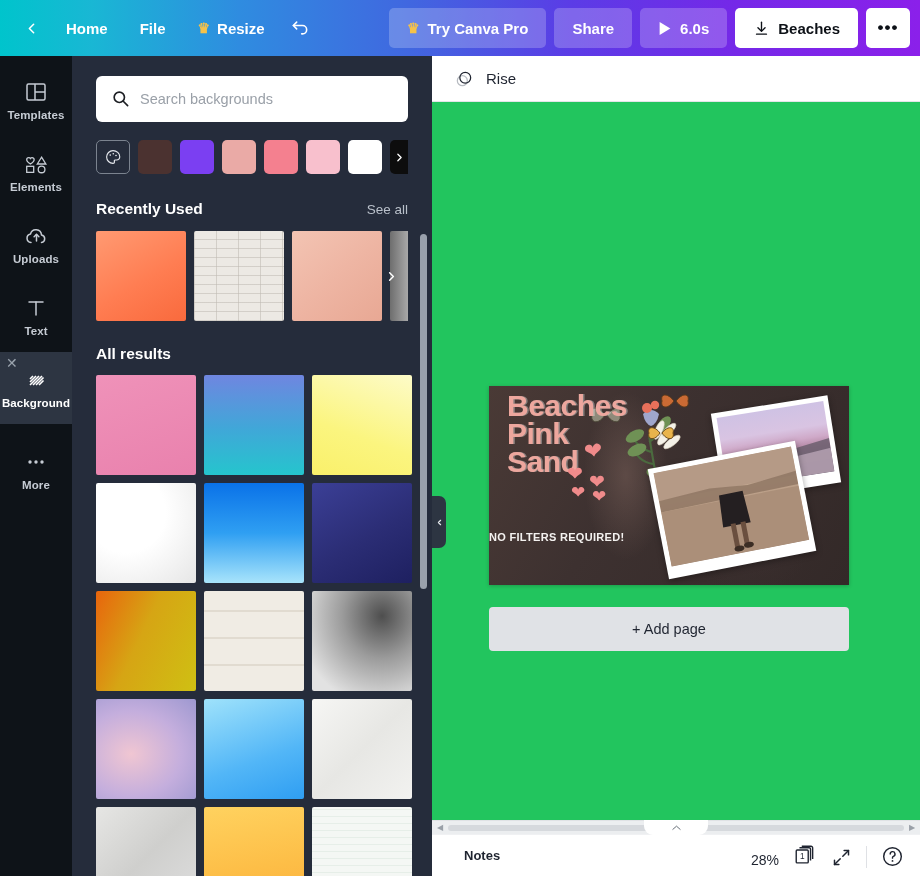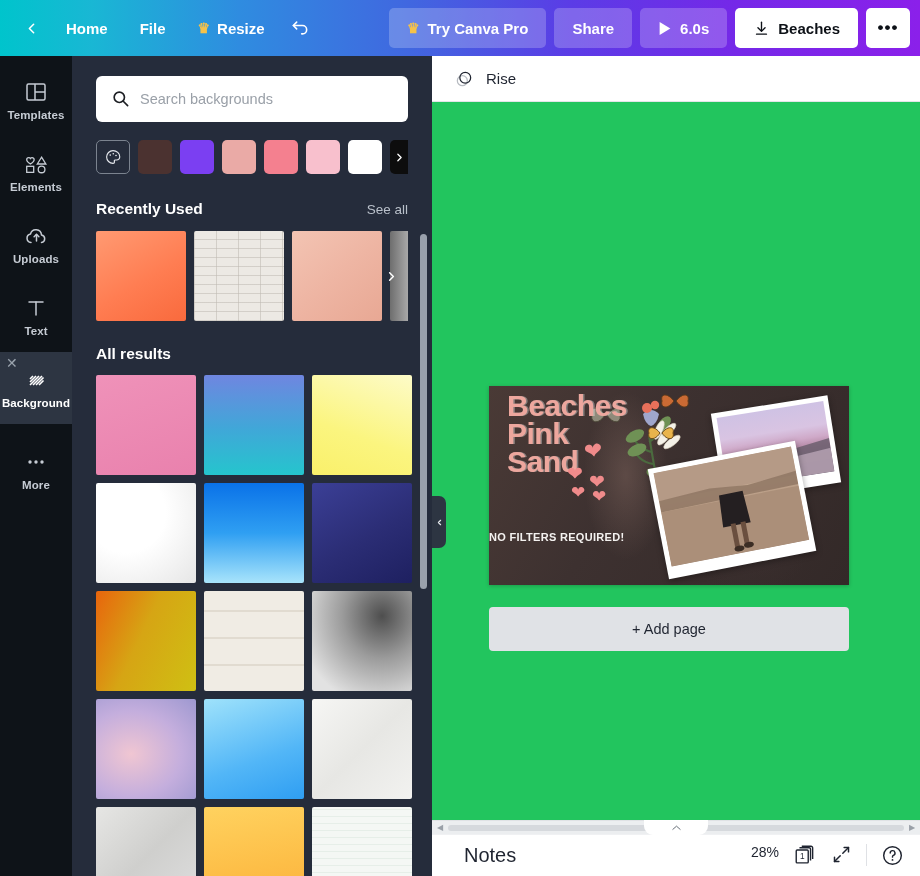--- a/index.html
+++ b/index.html
@@ -224,25 +224,26 @@
     border-radius: 0 0 9px 9px;
     display: flex; align-items: center; justify-content: center;
     color: #5a616b; font-size: 10px; cursor: pointer; z-index: 2;
   }
   .statusbar {
     height: 42px; flex: 0 0 42px; background: #fff;
     display: flex; align-items: center; padding: 0 16px 0 24px; gap: 0;
     border-top: 1px solid #f0f1f3;
   }
   .notes-btn {
-    font-size: 20px; color: #1f2430; cursor: pointer;
+    font-size: 13px; color: #1f2430; cursor: pointer;
     background: none; border: 0; padding: 6px 8px; border-radius: 4px;
     font-family: "Liberation Sans", sans-serif;
-  }
-  .sb-right { margin-left: auto; display: flex; align-items: flex-start; gap: 14px; }
+    font-weight: bold;
+  }
+  .sb-right { margin-left: auto; display: flex; align-items: flex-end; gap: 14px; }
   .zoom-val { font-size: 14px; color: #1f2430; cursor: pointer; }
   .sb-ic { cursor: pointer; display: flex; align-items: center; color: #1f2430; }
   .sb-div { width: 1px; height: 22px; background: #dfe1e5; }
 </style>
 </head>
 <body>
 
 <div id="app">
 
   <div class="topbar">

